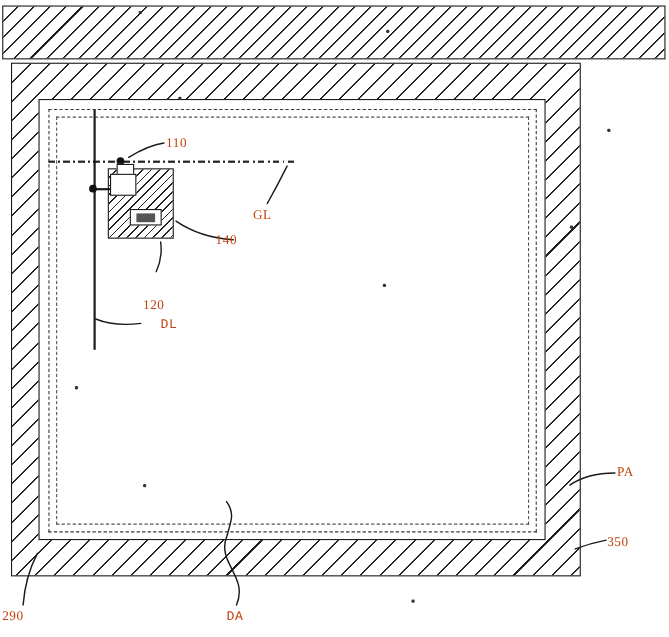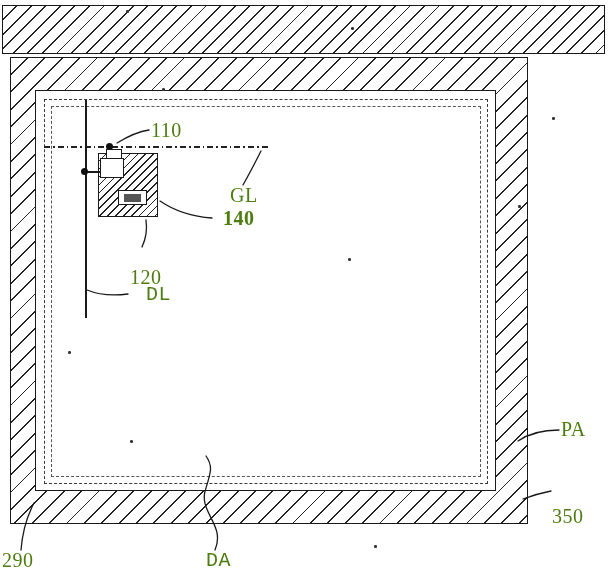--- a/index.html
+++ b/index.html
@@ -41,25 +41,25 @@
   .solid-vline{background:#1a1a1a;}
   .solid-hline{background:#1a1a1a;}
   .dot{background:#111;border-radius:50%;}
   .white-step{background:#ffffff;border:1.4px solid #1a1a1a;}
   .contact-outer{background:#ffffff;border:1.4px solid #1a1a1a;}
   .contact-inner{background:#555;}
   .speck{width:2.5px;height:2.5px;background:#333;border-radius:50%;}
 
   .lbl{
     position:absolute;
-    font-size:20px;
+    font-size:12px;
     line-height:18px;
     letter-spacing:0.5px;
     white-space:nowrap;
-    color:#4d7c0f;
+    color:#c2410c;
   }
   #leaders{
     position:absolute;left:0;top:0;width:608px;height:579px;
     pointer-events:none;
   }
   #leaders path{
     stroke:#1a1a1a;stroke-width:1.3;fill:none;stroke-linecap:round;
   }
 </style>
 </head>
@@ -108,21 +108,21 @@
     <path d="M142 247 Q148 234 146 220"></path>
     <path d="M128 294 Q104 297 87 290"></path>
     <path d="M21 550 Q23 524 34 503"></path>
     <path d="M215 550 C226 524 197 512 206 488 C211 472 213 466 206 456"></path>
     <path d="M559 430 Q534 430 518 441"></path>
     <path d="M551 491 Q536 494 523 499"></path>
   </svg>
 
   <span class="lbl" style="left:151px;top:121px;">110</span>
   <span class="lbl" style="left:230px;top:186px;text-align:center;">GL</span>
-  <span class="lbl" style="left:223px;top:209px;font-weight:bold;">140</span>
+  <span class="lbl" style="left:196px;top:209px;">140</span>
   <span class="lbl" style="left:130px;top:247px;margin-top:21px;">120</span>
   <span class="lbl" style="left:146px;top:286px;font-family:Liberation Mono, monospace;">DL</span>
   <span class="lbl" style="left:2px;top:551px;">290</span>
   <span class="lbl" style="left:206px;top:552px;font-family:Liberation Mono, monospace;">DA</span>
   <span class="lbl" style="left:561px;top:420px;text-align:right;">PA</span>
-  <span class="lbl" style="left:552px;top:483px;margin-top:24px;">350</span>
+  <span class="lbl" style="left:552px;top:483px;">350</span>
 
 </div>
 
 </body></html>

